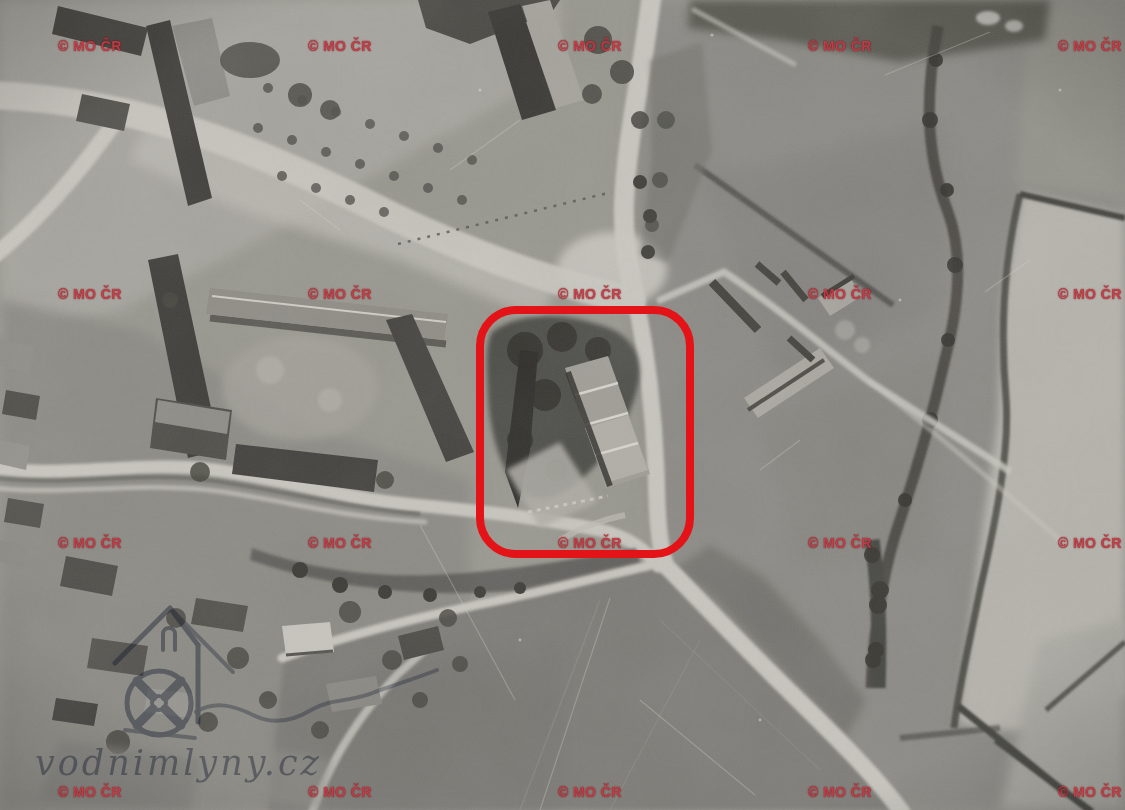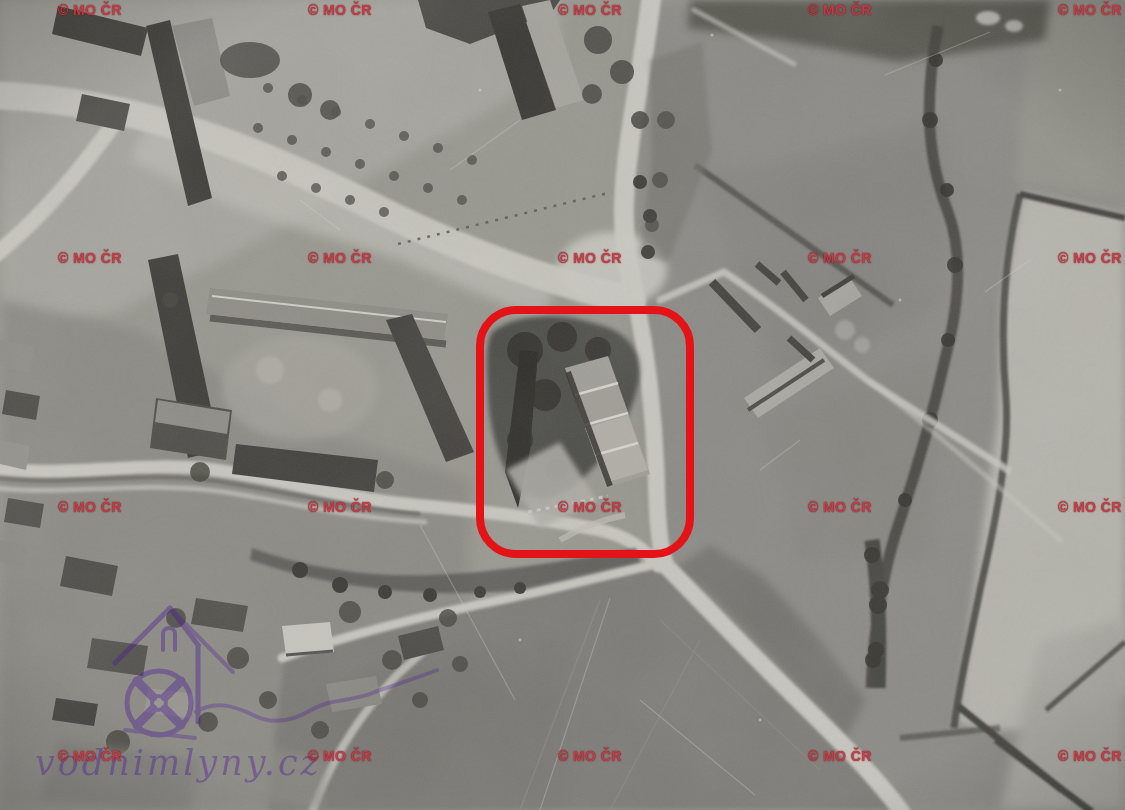--- a/index.html
+++ b/index.html
@@ -2,21 +2,21 @@
 <html><head>
 <meta charset="utf-8">
 <style>
   html,body{margin:0;padding:0;background:#222;}
   .stage{position:relative;width:1125px;height:810px;overflow:hidden;
          font-family:"Liberation Sans",sans-serif;background:#98978f;}
   .scene{position:absolute;left:0;top:0;width:1125px;height:810px;display:block;}
   .wm{position:absolute;font:700 14px/16px "Liberation Sans",sans-serif;
       letter-spacing:.4px;white-space:nowrap;opacity:.92;
       text-shadow:0 0 1px rgba(110,8,16,.95),0 0 2px rgba(110,8,16,.45);
-      pointer-events:none;}
+      pointer-events:none;margin-top:36px;}
   .highlight{position:absolute;box-sizing:border-box;pointer-events:none;}
   .logo{position:absolute;left:85px;top:580px;width:380px;height:215px;color:#fff;}
   .logo-icon{position:absolute;left:0;top:0;width:380px;height:185px;display:block;}
   .logo-text{position:absolute;left:-50px;top:163px;width:430px;
              font:italic 400 35px/40px "DejaVu Serif",serif;letter-spacing:3px;
              white-space:nowrap;}
 </style>
 </head>
 <body>
 
@@ -274,21 +274,21 @@
       <circle cx="480" cy="90" r="1.5"></circle>
         <circle cx="520" cy="640" r="1.4"></circle>
         <circle cx="760" cy="720" r="1.4"></circle>
     </g>
 
     <rect width="1125" height="810" filter="url(#mottle)" opacity=".08"></rect>
     <rect width="1125" height="810" filter="url(#grain)" opacity=".08"></rect>
     <rect width="1125" height="810" fill="url(#vig)"></rect>
   </svg>
 
-  <div class="logo" style="opacity: 0.4; color: #4c1d95;">
+  <div class="logo" style="opacity: 0.4; color: #0f172a;">
     <svg class="logo-icon" viewBox="0 0 380 185" xmlns="http://www.w3.org/2000/svg" fill="none" stroke="currentColor" stroke-width="5" stroke-linecap="round" stroke-linejoin="round">
       <path d="M30,83 L85,28 L113,65"></path>
       <path d="M113,65 L113,142"></path>
       <path d="M78,70 L78,54 A6,6 0 0 1 90,54 L90,70" stroke-width="4"></path>
       <circle cx="74" cy="123" r="32"></circle>
       <circle cx="74" cy="123" r="7" stroke-width="4"></circle>
       <path d="M80,117 L96,101 M68,117 L52,101 M68,129 L52,145 M80,129 L96,145" stroke-width="9"></path>
       <path d="M40,150 L110,158" stroke-width="4" opacity=".8"></path>
       <path d="M85,28 L148,92" stroke-width="4" opacity=".8"></path>
       <path d="M111,132 C130,120 150,126 168,135 C188,145 208,141 226,130 C246,118 268,122 290,112 C312,104 332,98 352,90" stroke-width="4" opacity=".75"></path>

